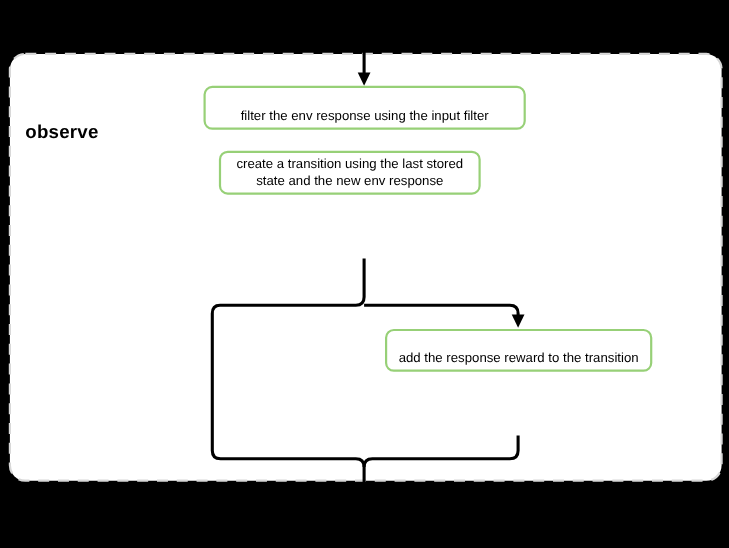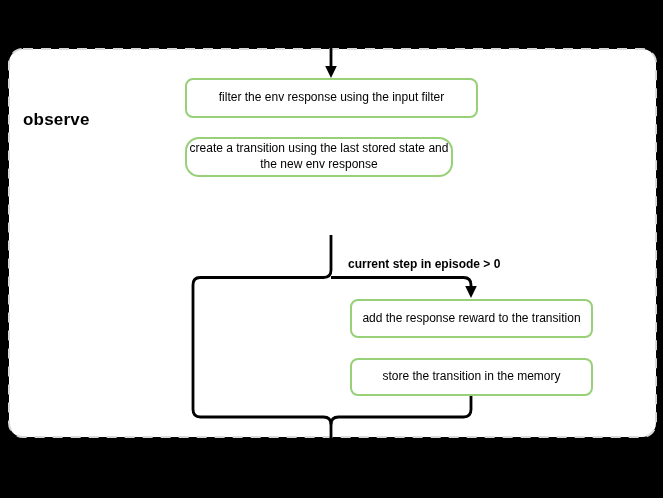--- a/index.html
+++ b/index.html
@@ -42,30 +42,30 @@
     color:var(--text);
     letter-spacing:0.2px;
     margin-top:45px;
   }
   .node{
     position:absolute;
     background:var(--node-fill);
     border:2.5px solid var(--node-border);
     border-radius:8px;
     display:flex;
-    align-items:center;
+    align-items:flex-end;
     justify-content:center;
     text-align:center;
     font-size:12px;
     line-height:1.3;
     color:var(--text);
     padding:2px 1px;
   }
   .node-1{left:185px;top:78px;width:293px;height:40px;}
-  .node-2{left:185px;top:137px;width:268px;height:40px;border-radius:14px;}
+  .node-2{left:199px;top:137px;width:238px;height:40px;}
   .node-3{left:185px;top:198px;width:293px;height:37px;}
   .node-4{left:350px;top:299px;width:243px;height:39px;}
   .node-5{left:350px;top:358px;width:243px;height:38px;}
   .condition-label{
     position:absolute;
     left:348px;top:257px;
     font-size:12px;
     font-weight:bold;
     color:var(--text);
     white-space:nowrap;
@@ -99,19 +99,15 @@
 
   <div class="node node-2">
     <span>create a transition using the last stored state and the new env response</span>
   </div>
 
 
   <div class="node node-4">
     <span>add the response reward to the transition</span>
   </div>
 
-  <div class="node node-5">
-    <span>store the transition in the memory</span>
-  </div>
 
-  <div class="condition-label">current step in episode &gt; 0</div>
 
 </div>
 
 </body></html>

